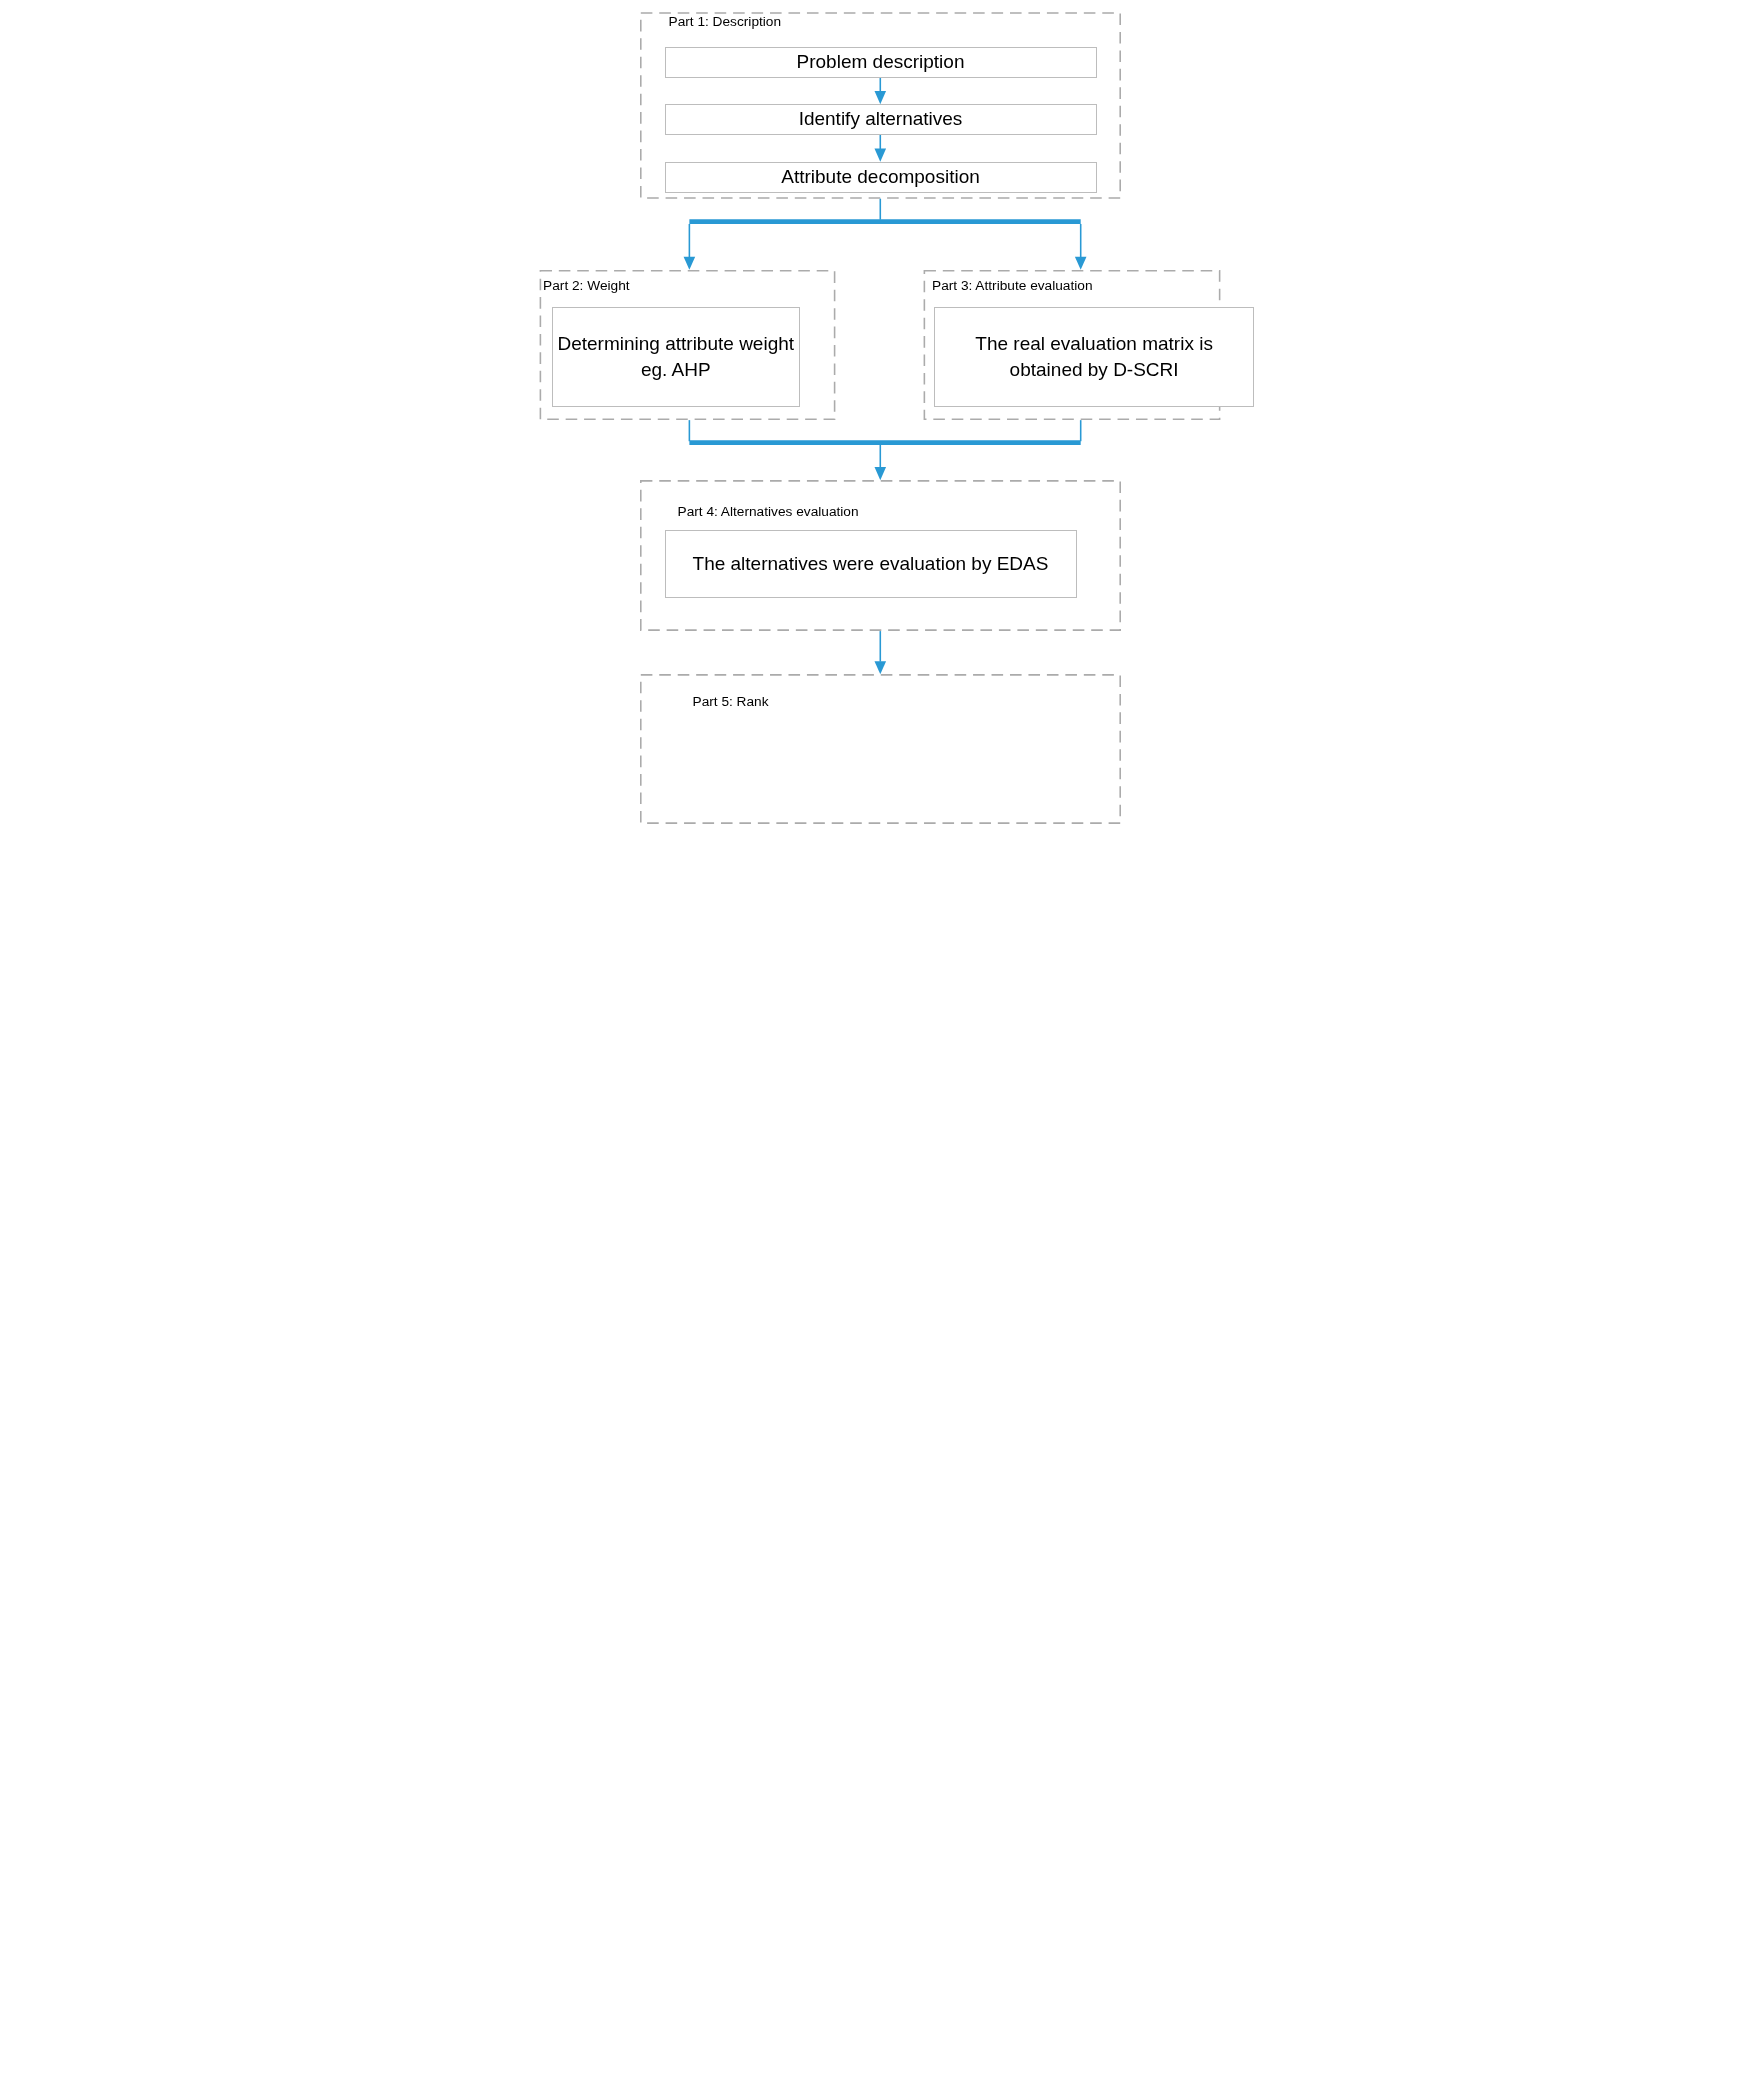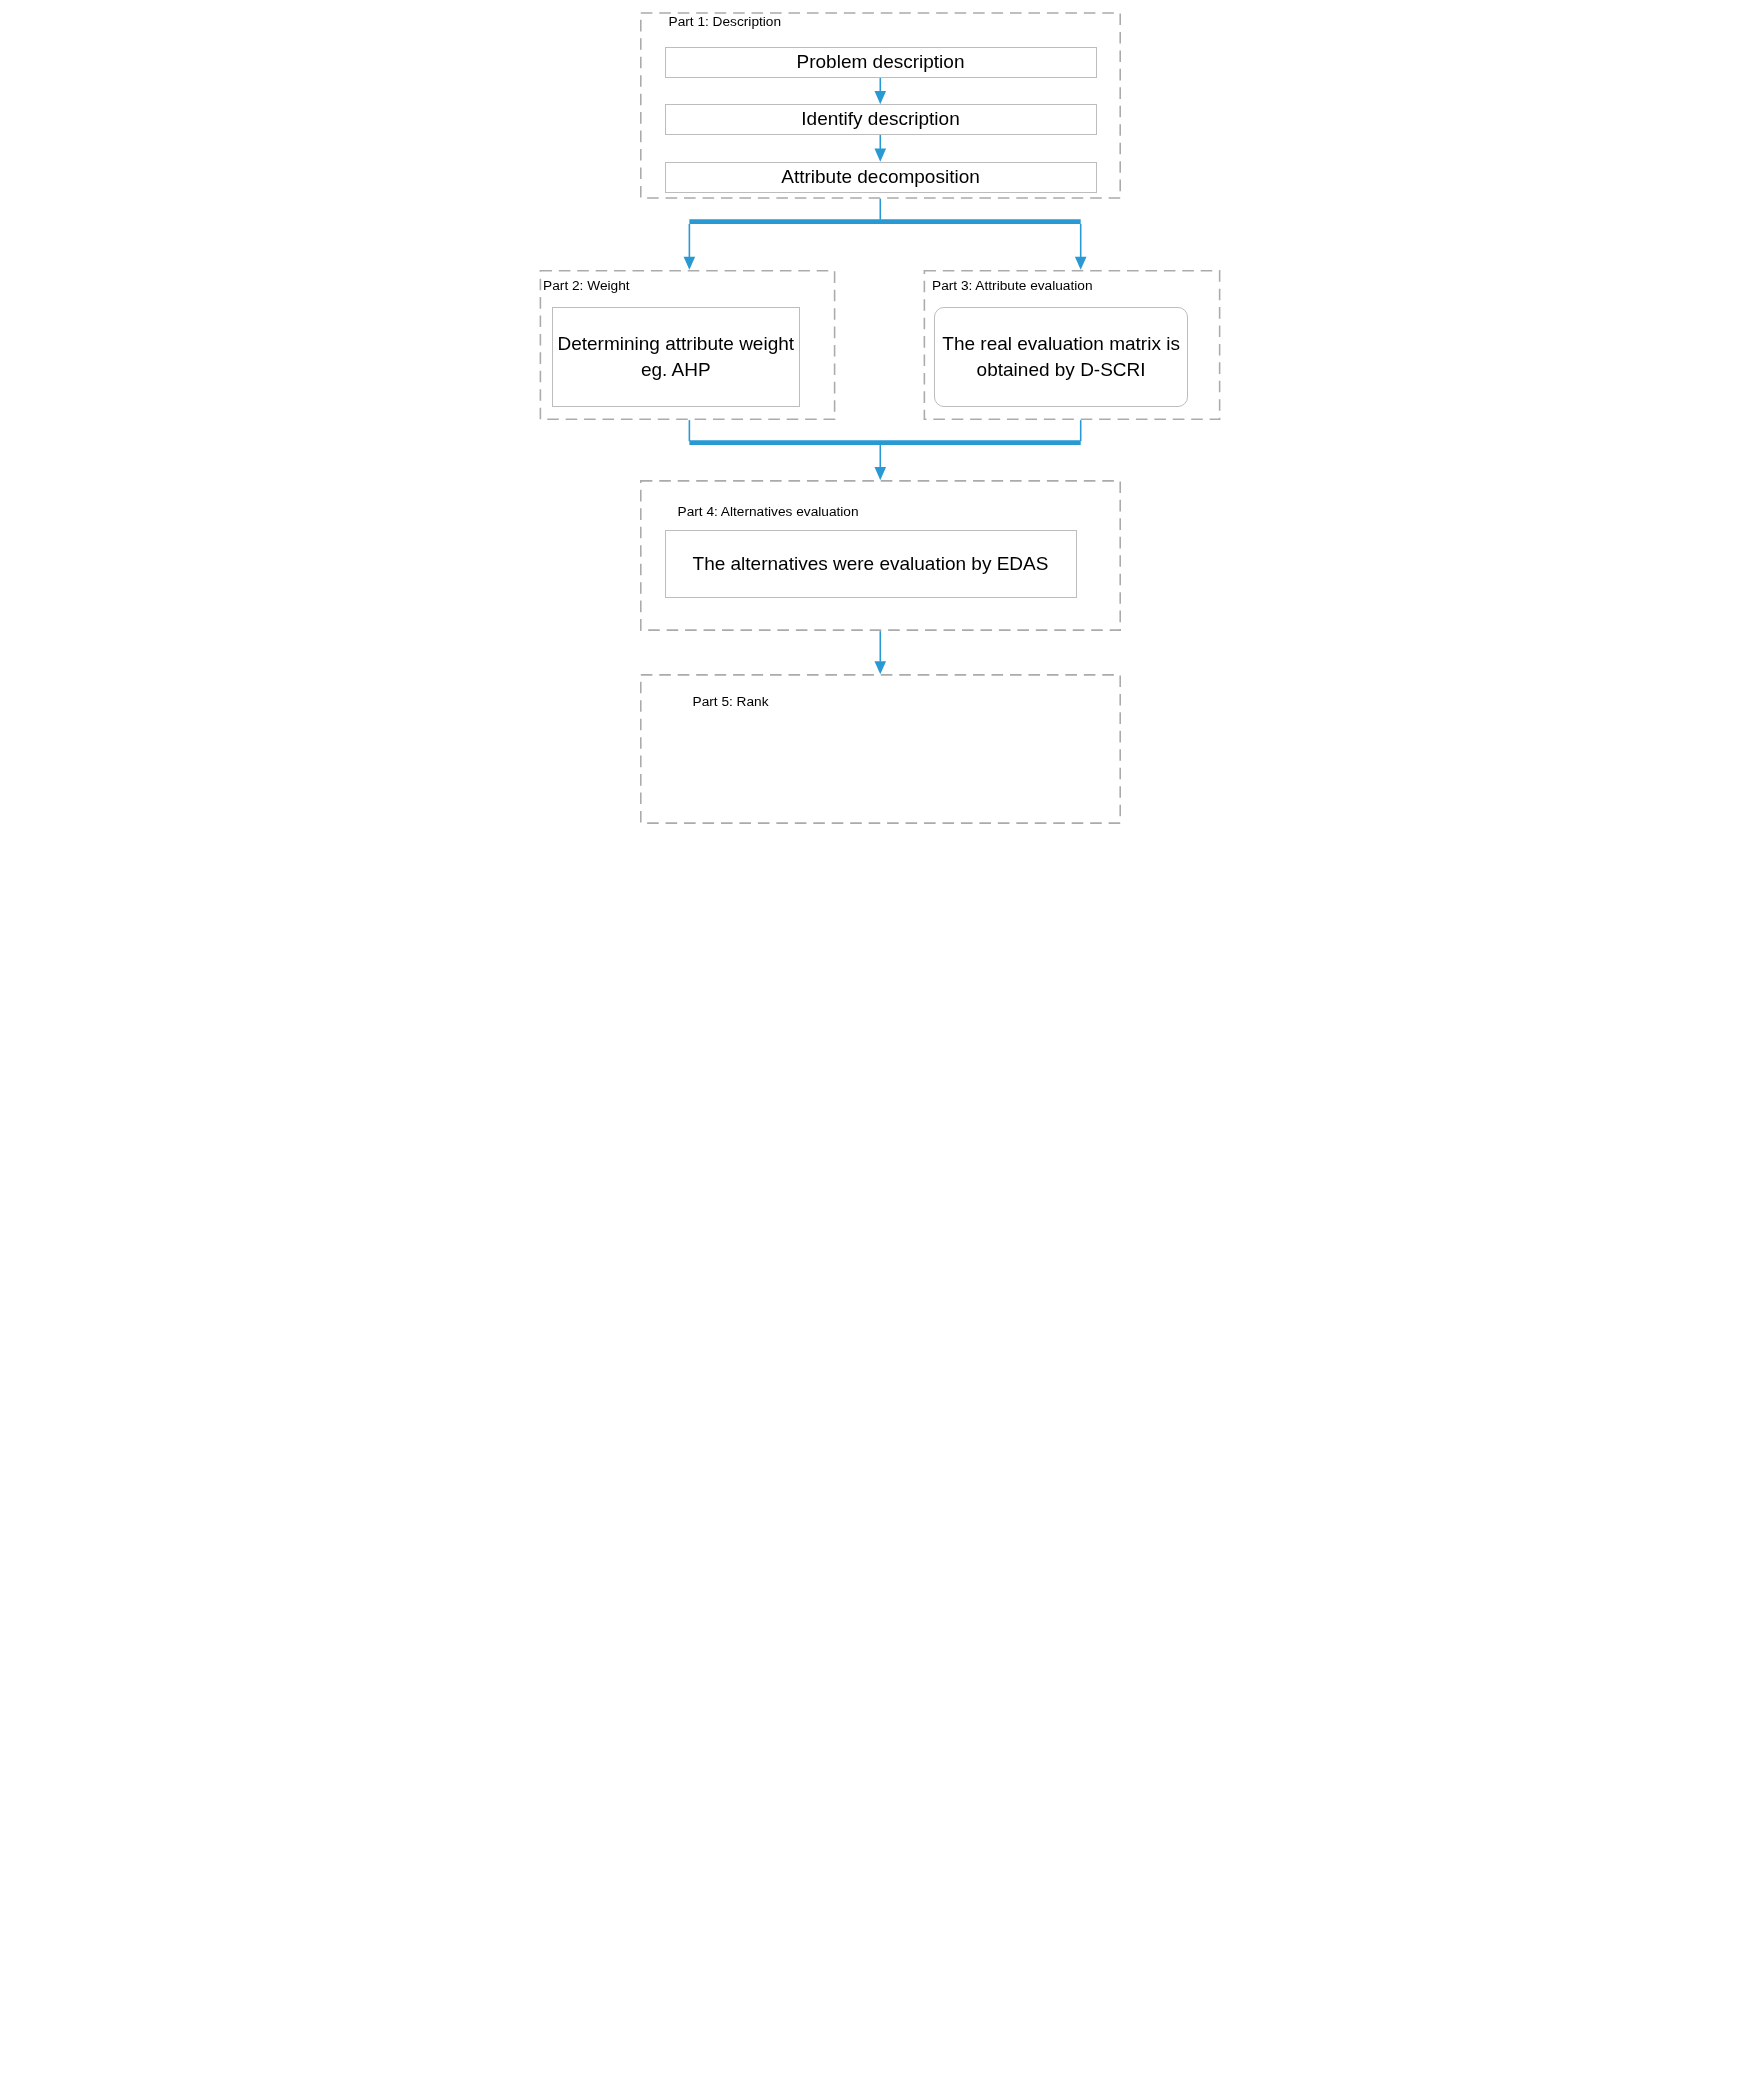--- a/index.html
+++ b/index.html
@@ -53,21 +53,21 @@
   .part1 .part-title{left:29px;top:1px;}
   .part1 .node{left:25px;width:432px;height:31px;}
   .node-a{top:35px;} .node-b{top:92px;} .node-c{top:150px;}
   
   .part2{left:11.6px;top:270px;width:297px;height:150px;}
   .part2 .part-title{left:4px;top:7.4px;}
   .part2 .node{left:12.7px;top:37px;width:248px;height:100px;}
   
   .part3{left:395px;top:270px;width:298px;height:150px;}
   .part3 .part-title{left:9.5px;top:7.4px;}
-  .part3 .node{left:11.6px;top:37px;width:254px;height:100px;border-radius:10px;}
+  .part3 .node{left:11.6px;top:37px;width:320px;height:100px;}
   
   .part4{left:112px;top:480px;width:481px;height:151px;}
   .part4 .part-title{left:18px;top:23px;padding-left:20px;}
   .part4 .node{left:25px;top:50px;width:412px;height:68px;}
   
   .part5{left:112px;top:674px;width:481px;height:150px;}
   .part5 .part-title{left:53px;top:19px;}
   .part5 .node{left:36px;top:41px;width:414px;height:68px;}
 </style>
 </head>
@@ -112,21 +112,21 @@
 
   <section class="part part1">
     <svg class="dash-border" width="481" height="187" viewBox="0 0 912 354">
       <rect x="1.5" y="1.5" width="909" height="351"></rect>
     </svg>
     <div class="part-title">Part 1: Description</div>
     <div class="node node-a">
       <span>Problem description</span>
     </div>
     <div class="node node-b">
-      <span>Identify description</span>
+      <span>Identify alternatives</span>
     </div>
     <div class="node node-c">
       <span>Attribute decomposition</span>
     </div>
   </section>
 
   <section class="part part2">
     <svg class="dash-border" width="297" height="150" viewBox="0 0 562 285">
       <rect x="1.5" y="1.5" width="559" height="282"></rect>
     </svg>

